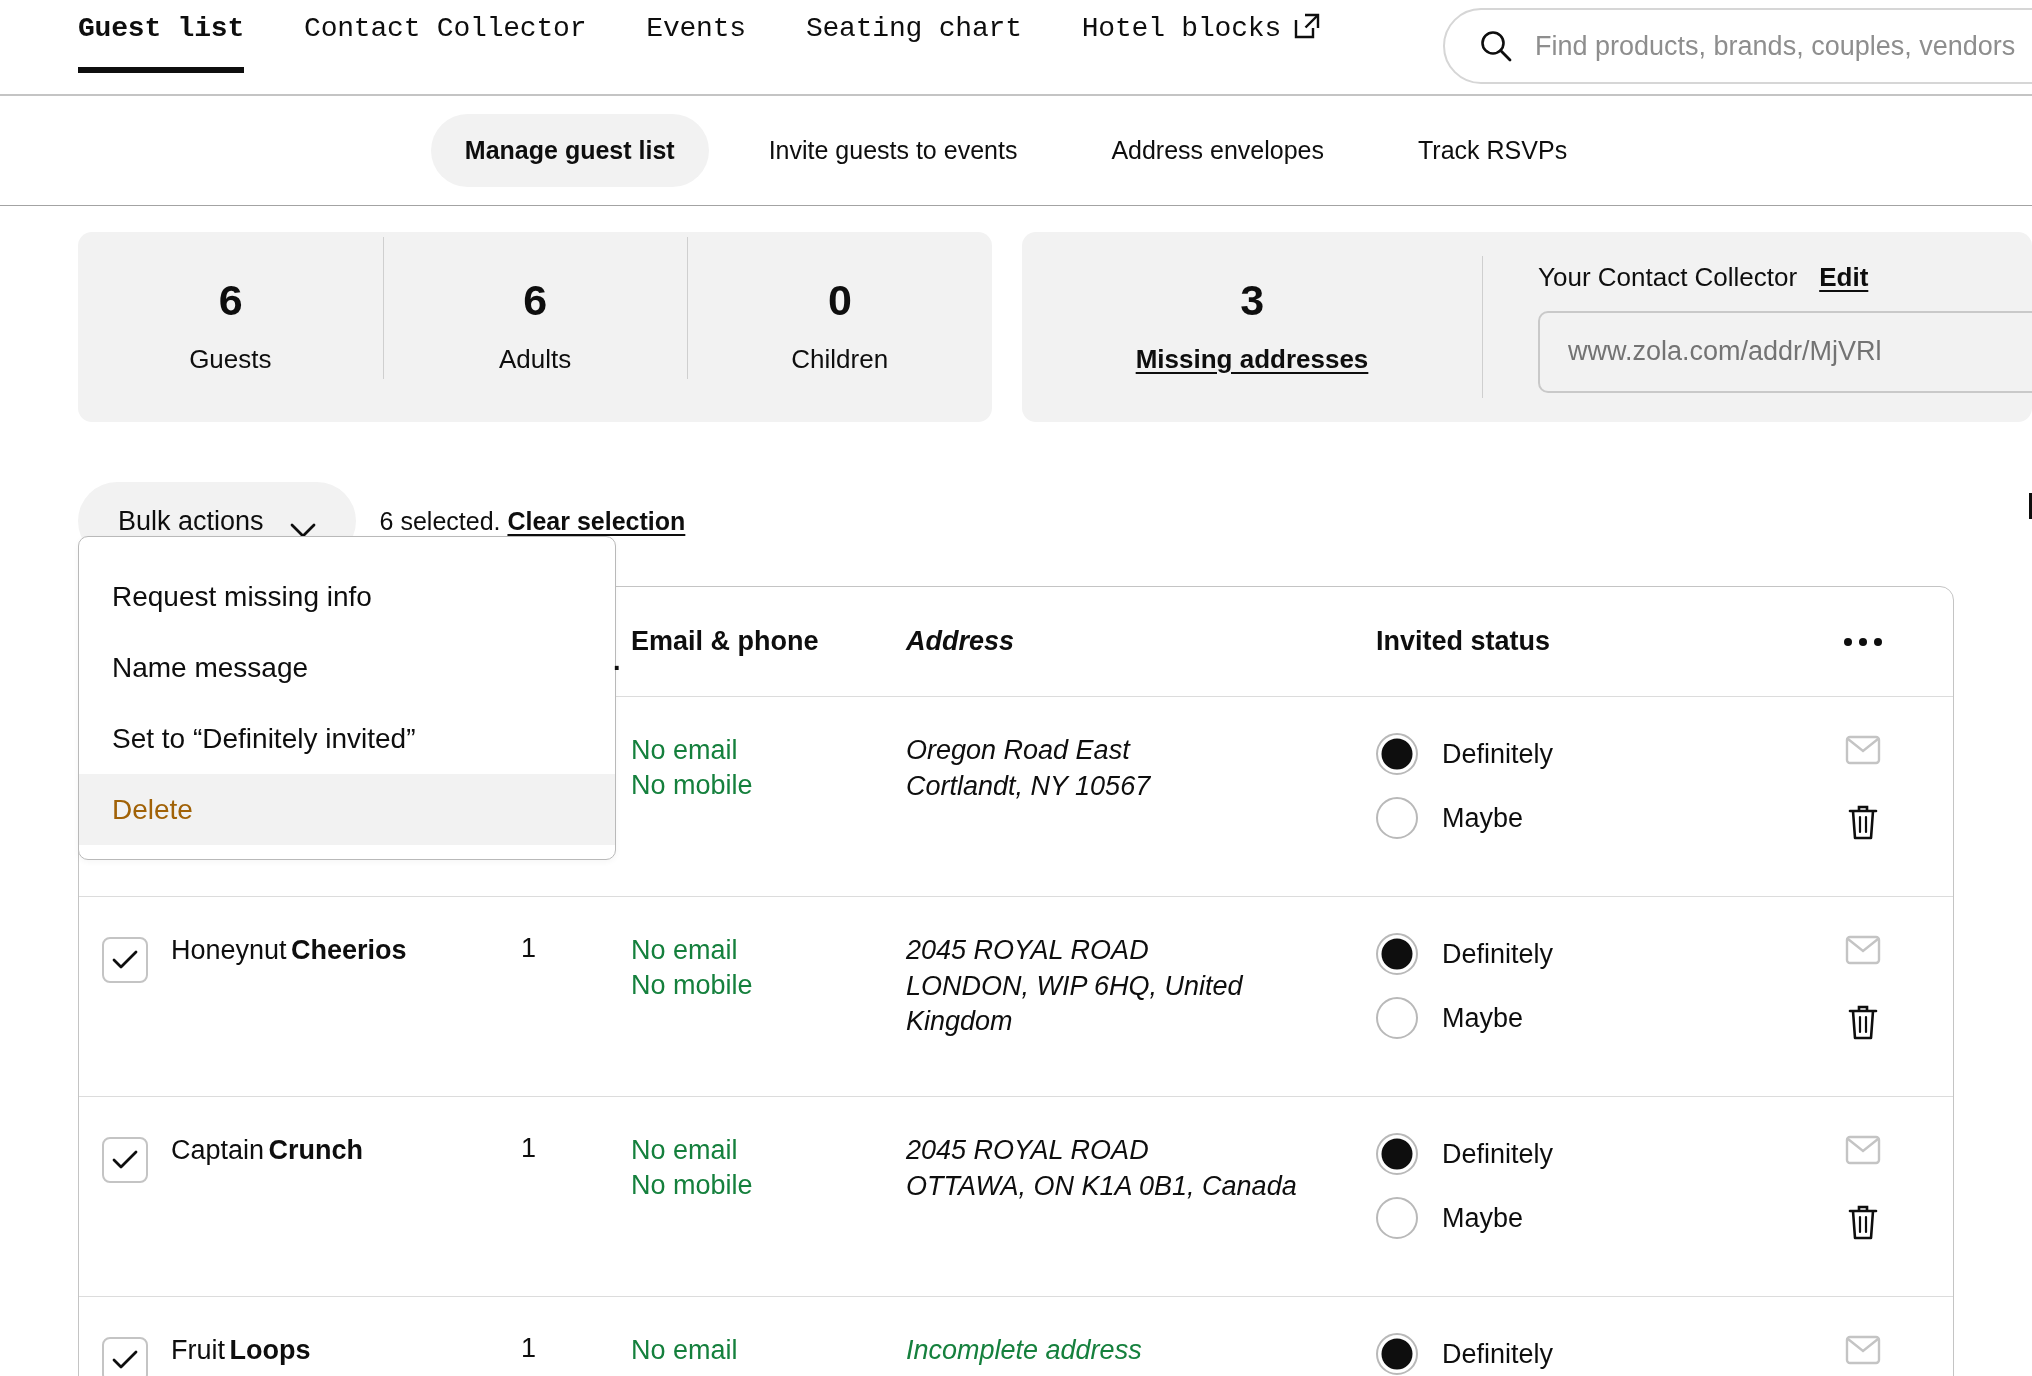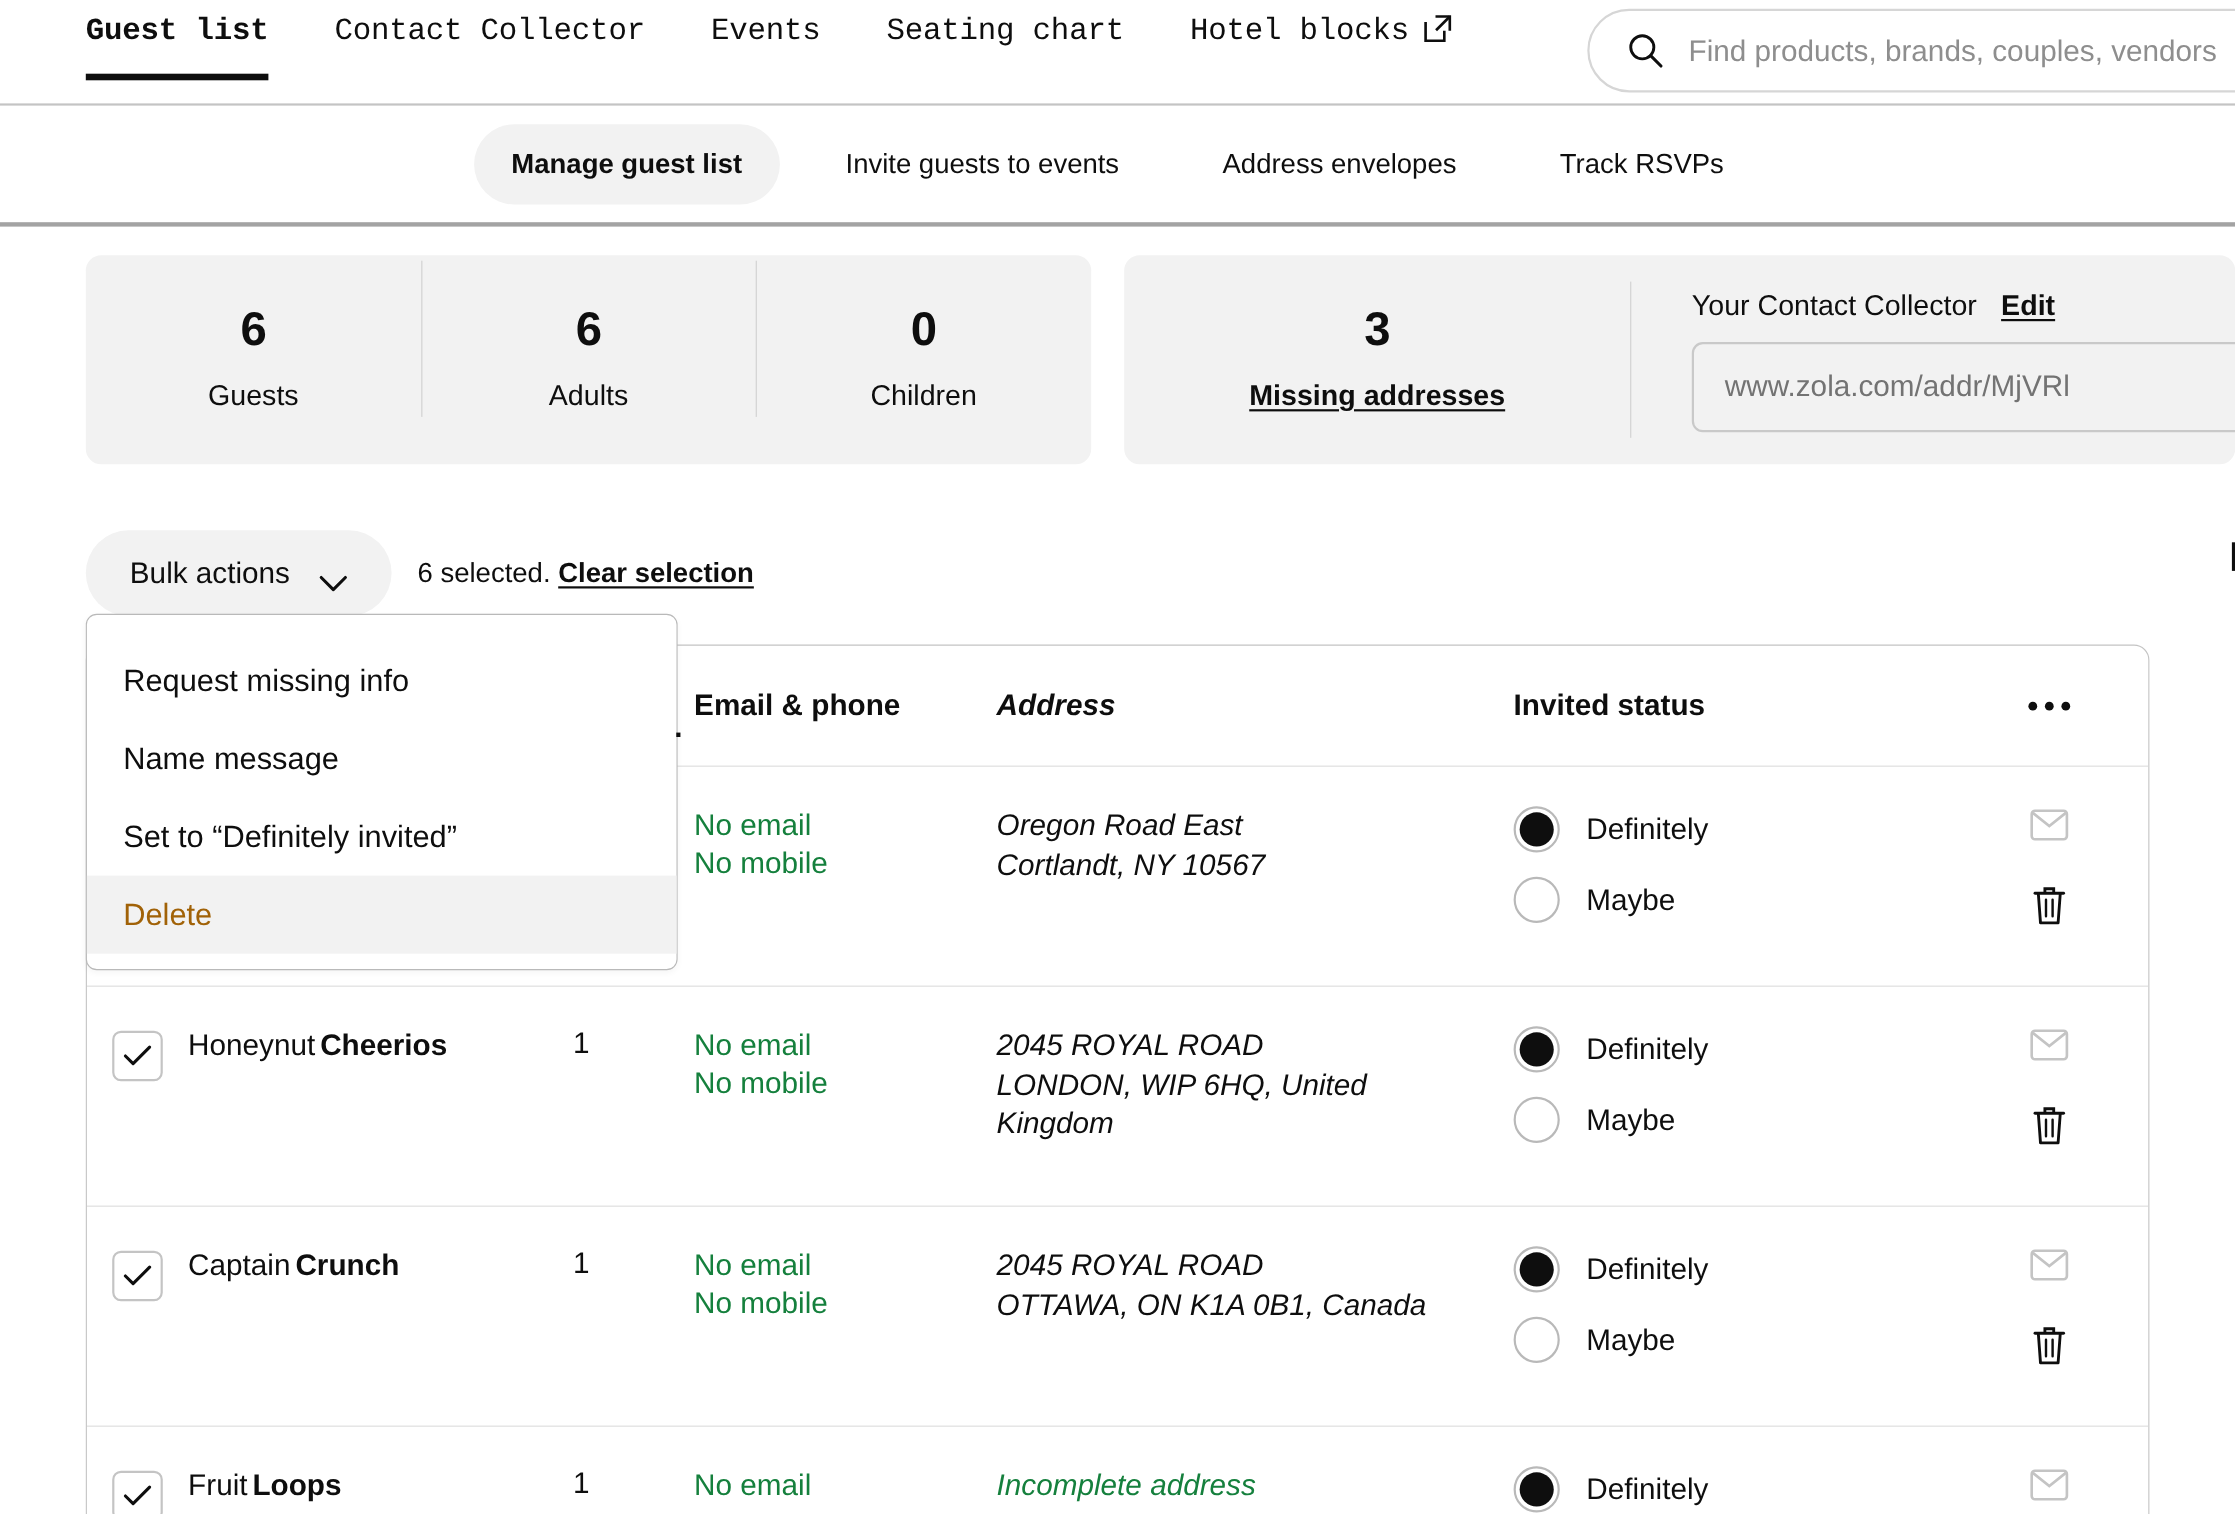--- a/index.html
+++ b/index.html
@@ -87,21 +87,21 @@
     background: transparent;
   }
   .search-input::placeholder { color: #8e8e8e; }
 
   
   .subnav {
     height: 110px;
     display: flex;
     align-items: center;
     justify-content: center;
-    border-bottom: 4px solid #a3a3a3;
+    border-bottom: 1px solid #a3a3a3;
     background: #fff;
     gap: 0;
   }
   .subnav-inner { display: flex; align-items: center; }
   .subnav-item {
     font-size: 25px;
     color: #0e0e0e;
     padding: 22px 34px;
     border-radius: 40px;
     cursor: pointer;
@@ -231,21 +231,21 @@
     font-weight: 700;
     text-decoration: underline;
     text-underline-offset: 4px;
     cursor: pointer;
   }
 
   
   .dropdown {
     position: absolute;
     left: 78px;
-    top: 558px;
+    top: 536px;
     width: 538px;
     background: #fff;
     border: 1px solid #b9b9b9;
     border-radius: 10px;
     padding: 24px 0 14px 0;
     z-index: 50;
     box-shadow: 0 2px 6px rgba(0,0,0,0.04);
   }
   .dd-item {
     height: 71px;

